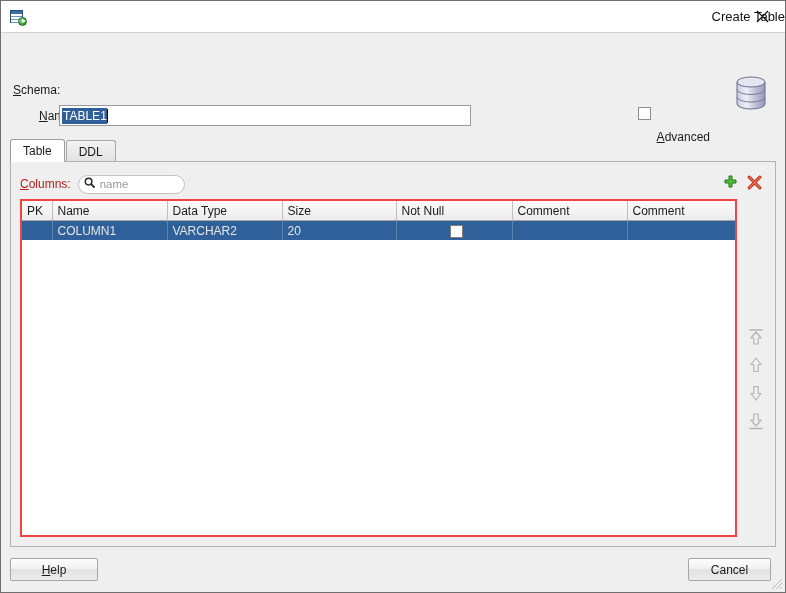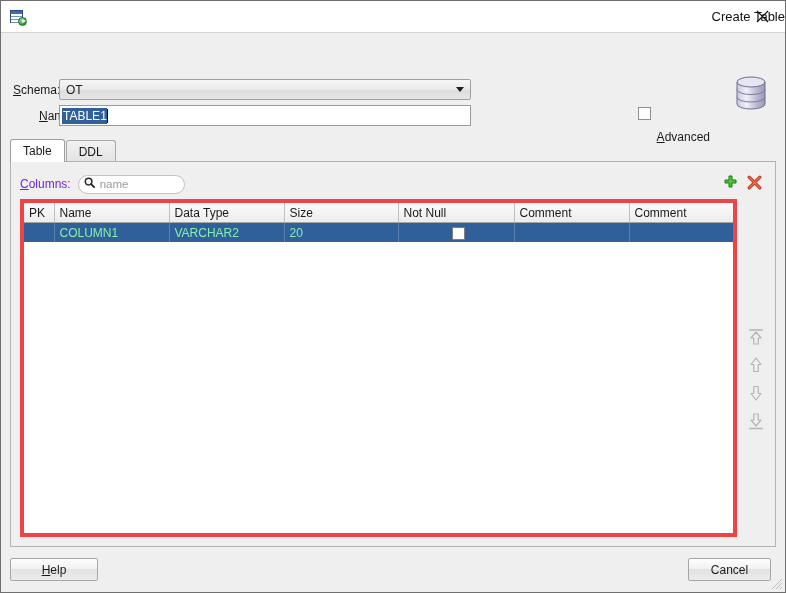--- a/index.html
+++ b/index.html
@@ -190,21 +190,21 @@
     border: 1px solid #b3b3b3;
     background: #efefef;
     box-sizing: border-box;
   }
 
   
   .cols-toolbar {
     position: absolute; left: 9px; top: 10px; right: 9px; height: 24px;
     display: flex; align-items: center;
   }
-  .cols-lbl { font-size: 12px; color: #6d28d9; margin-right: 7px; }
+  .cols-lbl { font-size: 12px; color: #b91c1c; margin-right: 7px; }
   .search-box {
     width: 107px; height: 19px;
     box-sizing: border-box;
     border: 1px solid #c3c3c3;
     border-radius: 10px;
     background: #ffffff;
     display: flex; align-items: center;
     padding-left: 5px;
     cursor: text;
   }
@@ -214,21 +214,21 @@
   .toolbtns {
     margin-left: auto;
     display: flex; align-items: center; gap: 9px;
     padding-right: 4px;
   }
   .icon-btn { cursor: pointer; display:block; }
 
   
   .grid-wrap {
     position: absolute; left: 9px; top: 37px; right: 38px; bottom: 9px;
-    border: 4px solid #ef4444;
+    border: 2px solid #ef4444;
     background: #ffffff;
     box-sizing: border-box;
     overflow: hidden;
   }
   table.grid {
     width: 100%;
     border-collapse: collapse;
     table-layout: fixed;
     font-size: 12px;
   }
@@ -242,21 +242,21 @@
     padding: 0 0 0 5px;
     color: #1a1a1a;
     white-space: nowrap;
     overflow: hidden;
   }
   table.grid th:last-child { border-right: none; }
   table.grid td {
     height: 19px;
     padding: 0 0 0 5px;
     border-right: 1px solid #5b82ac;
-    color: #86efac;
+    color: #e5e5e5;
     white-space: nowrap;
     overflow: hidden;
   }
   tr.row-selected td { background: #2f6099; }
   tr.row-selected td:last-child { border-right: none; }
   td.center { text-align: center; padding-left: 0; }
   td .rowcbox {
     width: 13px; height: 13px; display: inline-block;
     background: #fdfdfd;
     border: 1px solid #7e7e7e;
@@ -314,26 +314,20 @@
       <svg width="13" height="13" viewBox="0 0 13 13" aria-hidden="true">
         <path d="M1 1 L12 12 M12 1 L1 12" stroke="#101010" stroke-width="1.2" fill="none"></path>
       </svg>
     </span>
   </div>
 
   <div class="content">
 
     <span class="lbl schema-lbl"><u>S</u>chema:</span>
 
-    <div class="combo">
-      <span class="val">OT</span>
-      <span class="arrow-box">
-          <span class="arrow"></span>
-        </span>
-    </div>
 
     <span class="lbl name-lbl"><u>N</u>ame:</span>
 
     <div class="textfield">
       <span class="sel">TABLE1</span>
       <span class="caret"></span>
     </div>
 
     <div class="advanced-wrap">
       <span class="cbox"></span>

